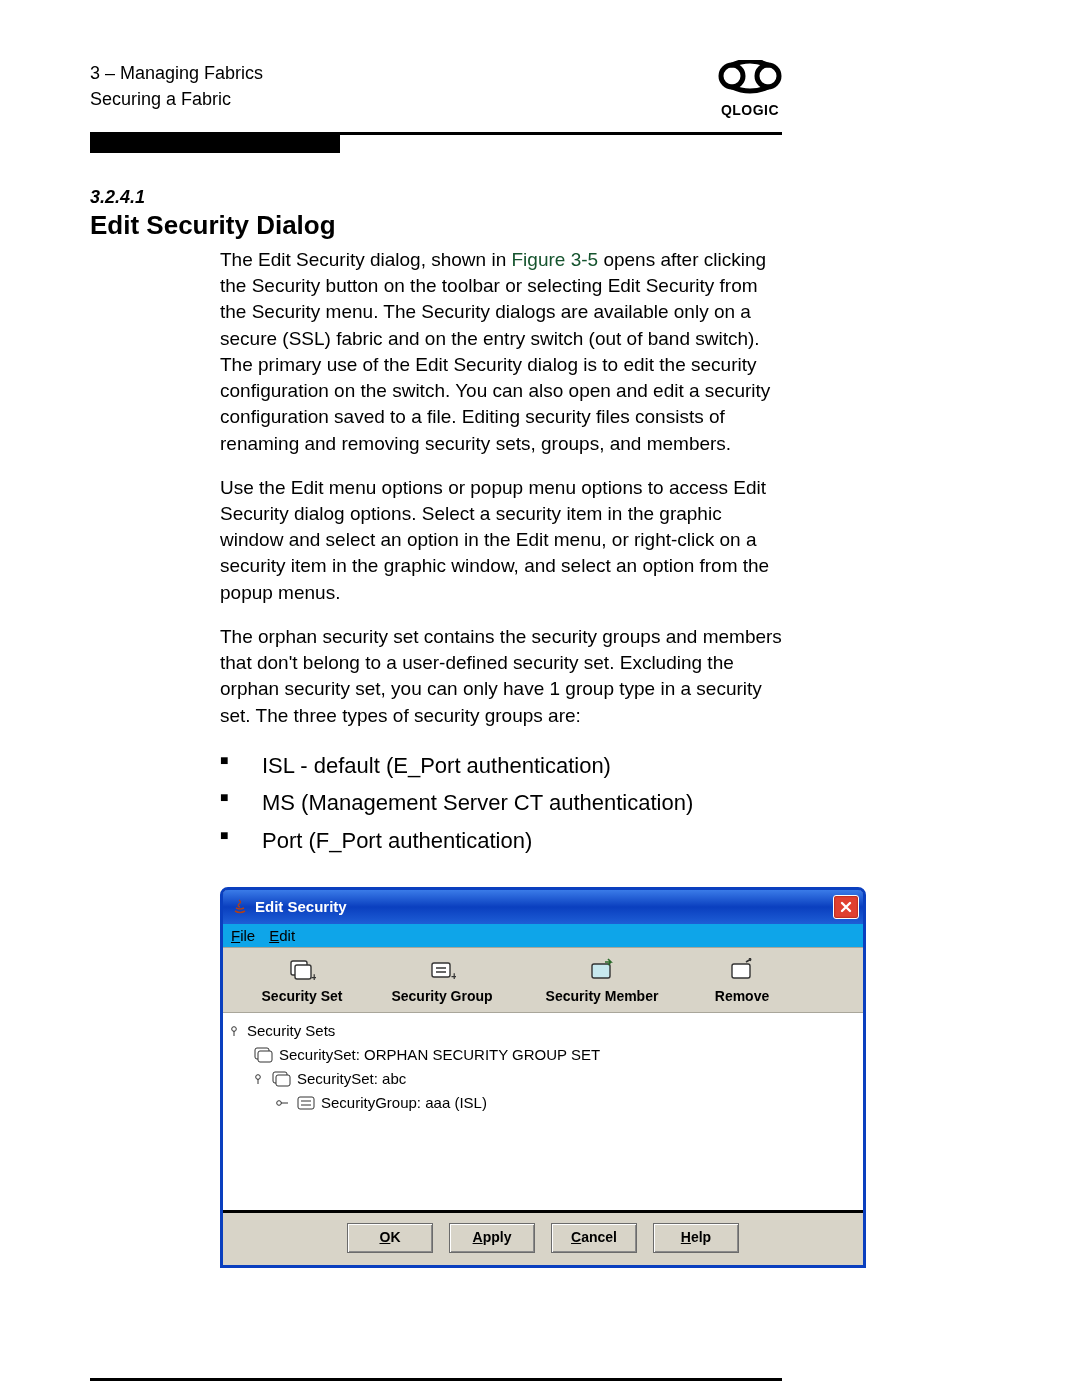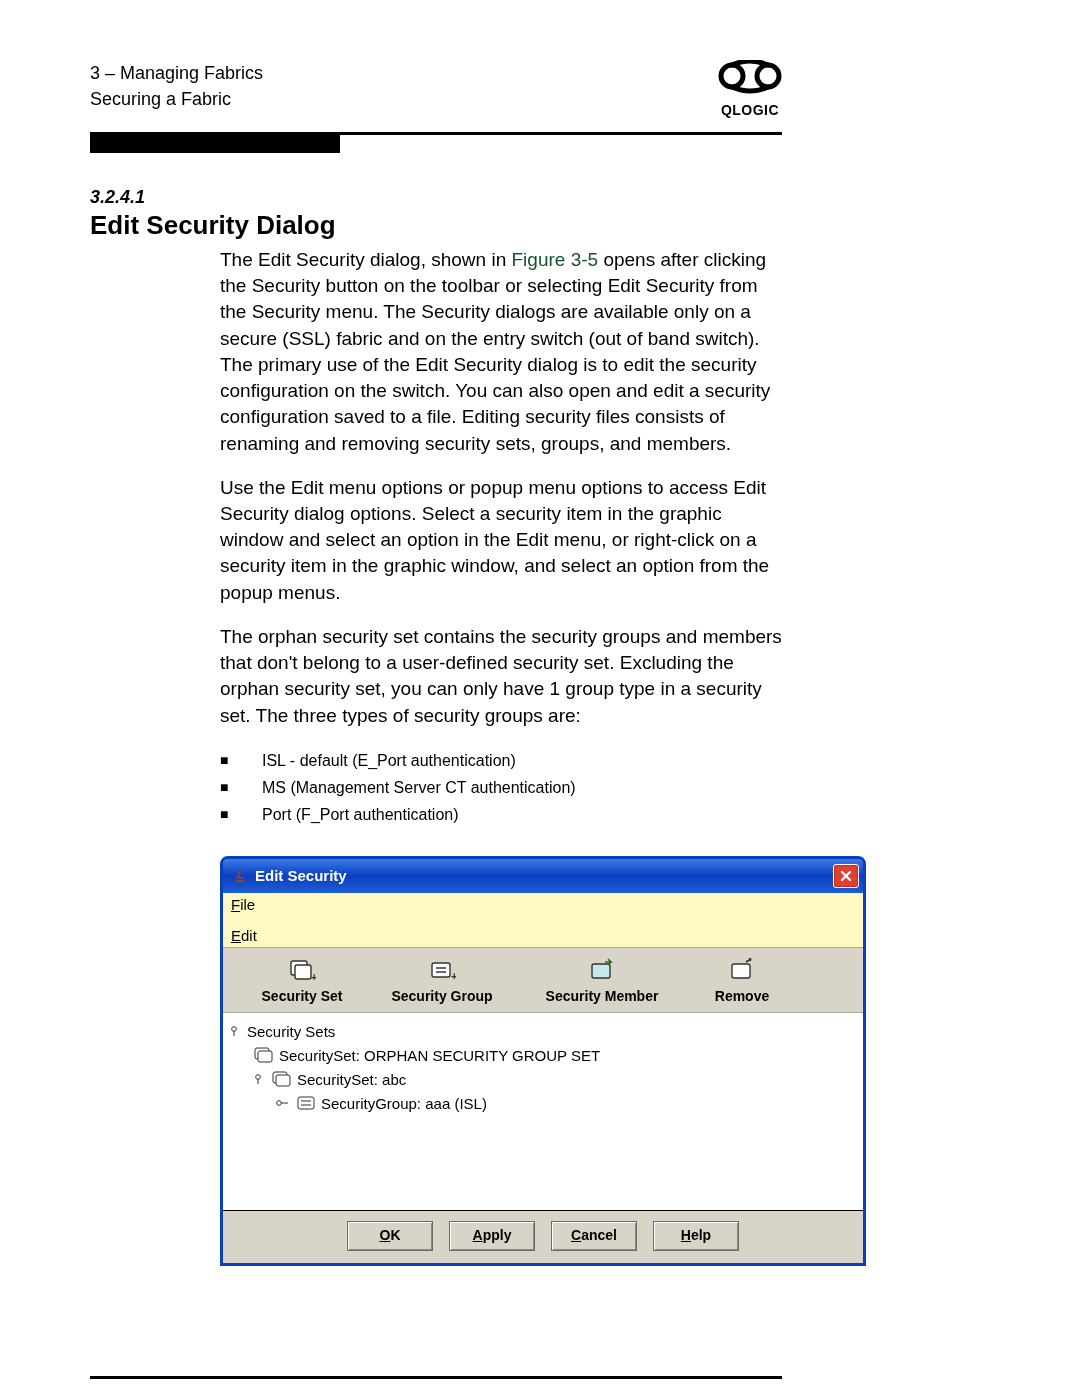--- a/index.html
+++ b/index.html
@@ -65,21 +65,21 @@
   }
   .link {
     color: #14532d;
   }
   ul.bullets {
     list-style: none;
     padding-left: 130px;
     margin: 0 0 28px 0;
   }
   ul.bullets li {
-    font-size: 16px;
+    font-size: 22px;
     line-height: 1.7;
     position: relative;
     padding-left: 42px;
   }
   ul.bullets li::before {
     content: "■";
     position: absolute;
     left: 0;
     font-size: 14px;
     top: 2px;
@@ -129,26 +129,25 @@
     color: #fff;
     display: flex;
     align-items: center;
     justify-content: center;
     font-weight: bold;
     font-size: 16px;
     line-height: 1;
     box-shadow: inset 0 0 2px #7a0a00;
   }
   .menubar {
-    background: #fef9c3;
+    background: #0ea5e9;
     border-bottom: 1px solid #a9a69a;
     padding: 3px 8px;
     display: flex;
     gap: 14px;
-    flex-direction: column;
   }
   .menubar span { cursor: default; }
   .underline-first::first-letter { text-decoration: underline; }
   .toolbar {
     background: #d8d4c8;
     border-bottom: 1px solid #a9a69a;
     padding: 10px 4px 8px 4px;
     display: flex;
   }
   .tool {
@@ -163,21 +162,21 @@
   .tool:nth-child(3){ width: 170px;}
   .tool:nth-child(4){ width: 110px;}
   .tool-icon {
     width: 28px;
     height: 24px;
     margin: 0 auto 6px auto;
     display: block;
   }
   .tree-pane {
     background: #fff;
-    border-bottom: 1px solid #000000;
+    border-bottom: 3px solid #000000;
     min-height: 185px;
     padding: 6px 6px;
     font-size: 15px;
   }
   .tree-row {
     display: flex;
     align-items: center;
     height: 24px;
     white-space: nowrap;
   }

